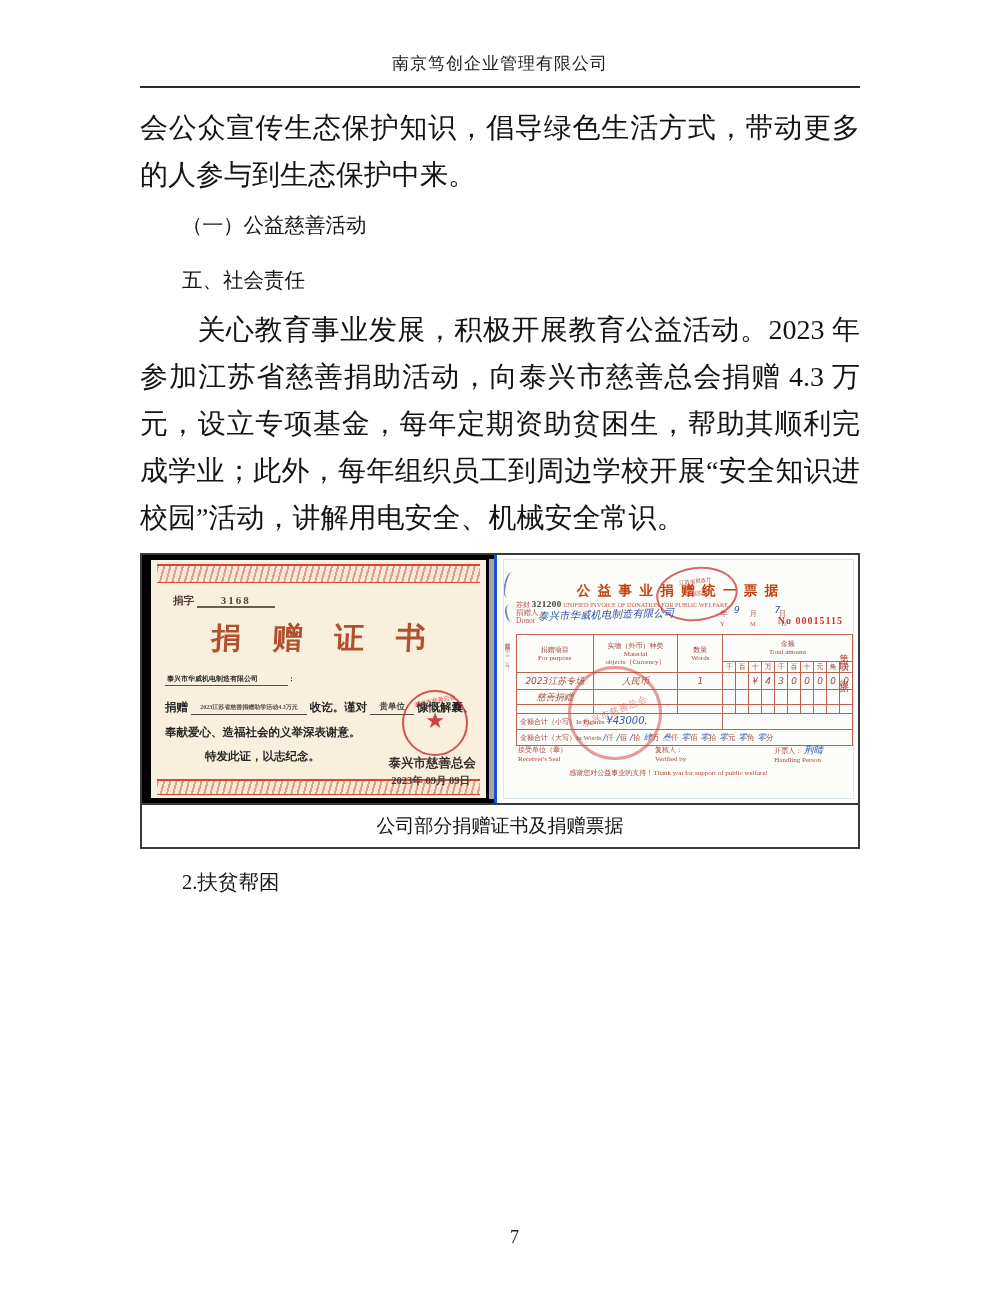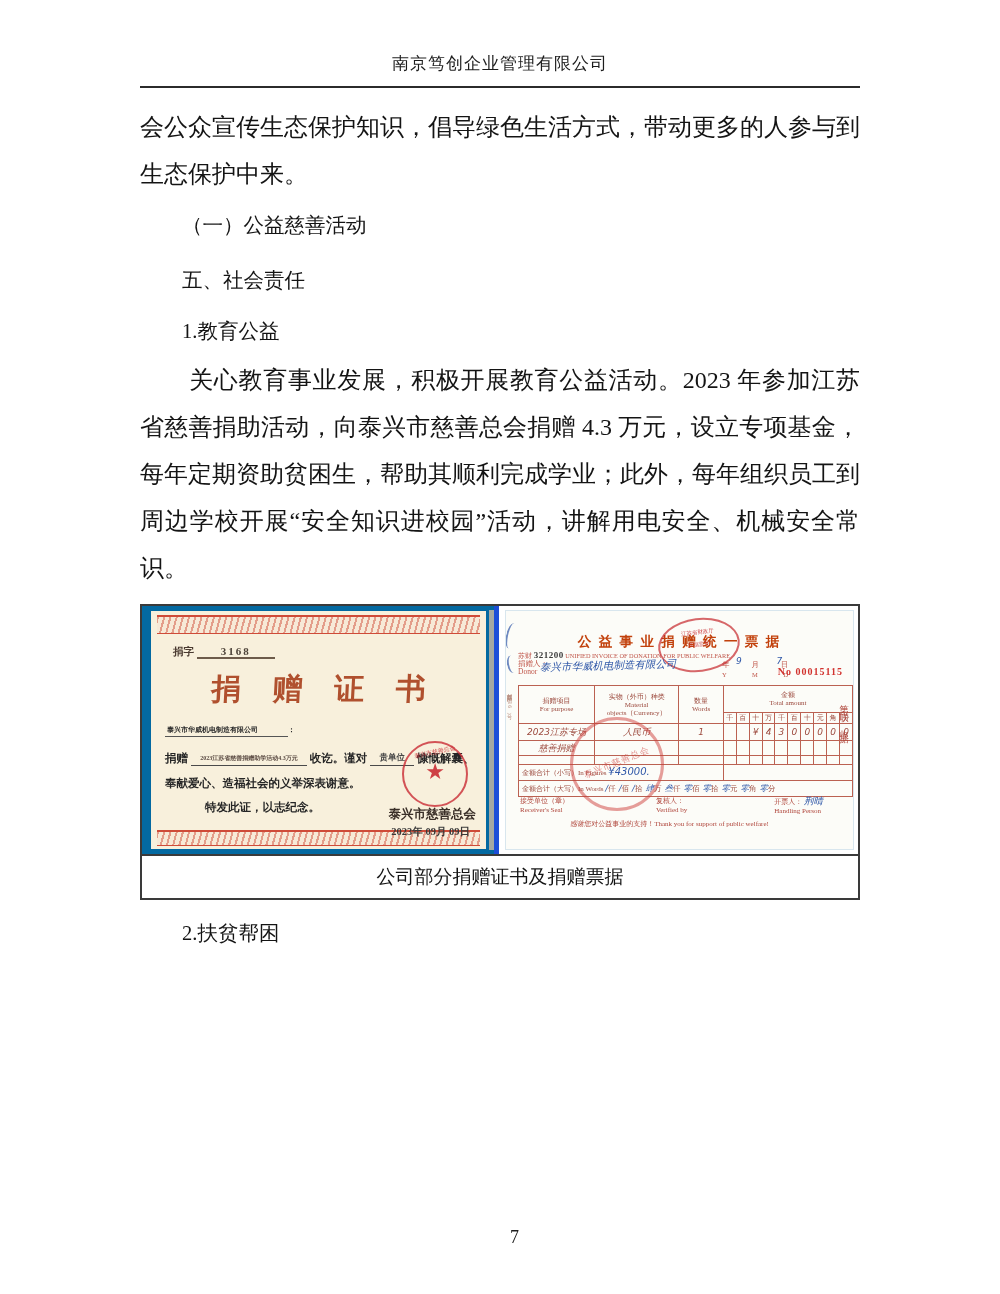--- a/index.html
+++ b/index.html
@@ -4,34 +4,34 @@
 <style>
   html,body{margin:0;padding:0;background:#fff;}
   .page{position:relative;width:1000px;height:1294px;background:#ffffff;overflow:hidden;
         font-family:"Liberation Serif","DejaVu Serif",serif;color:#151515;padding-left:29px;}
   
   .hdr{position:absolute;top:52px;left:140px;width:720px;text-align:center;
        font-size:17px;letter-spacing:1px;color:#1c1c1c;padding-bottom:11px;
        border-bottom:2px solid #2b2b2b;}
   
   .content{position:absolute;top:96px;left:140px;width:720px;}
-  .para{font-size:24px;line-height:47px;text-align:justify;color:#141414;}
+  .para{font-size:28px;line-height:47px;text-align:justify;color:#141414;}
   .ind{text-indent:2.05em;}
   .p-intro{margin-top:8px;}
   .h{font-size:20.5px;line-height:47px;text-indent:2.05em;color:#141414;}
   .h-section{margin-top:8px;}
   .h-sub{margin-top:4px;}
   .h-item{margin-top:4px;}
   .p-edu{margin-top:2px;}
   .h-item2{margin-top:10px;}
   .p-pov{margin-top:4px;}
   
   .figure{margin-top:12px;border:2px solid #3a3a3a;}
   .fig-row{display:flex;height:248px;border-bottom:2px solid #3a3a3a;}
-  .fig-left{width:352px;border-right:5px solid #1d4ed8;position:relative;background:#0369a1;}
+  .fig-left{width:352px;border-right:3px solid #1d4ed8;position:relative;background:#000000;}
   .fig-left:after{content:"";position:absolute;right:0;top:4px;bottom:4px;width:5px;background:#a5a8a2;}
   .fig-right{flex:1;position:relative;background:#fff;}
   .caption-row{height:42px;line-height:42px;text-align:center;font-size:19px;color:#141414;}
   
   .cert{position:absolute;top:5px;left:9px;right:8px;bottom:5px;background:#f8f0dc;overflow:hidden;}
   .band{position:absolute;left:6px;right:6px;height:16px;border-top:2px solid #cf4b38;border-bottom:1px solid #cf4b38;
         background:repeating-linear-gradient(105deg,rgba(207,75,56,.5) 0 2px,rgba(244,214,200,.25) 2px 6px);}
   .band-top{top:4px;}
   .band-bot{bottom:3px;height:13px;}
   .cert-serial{position:absolute;top:34px;left:22px;font-size:10.5px;font-weight:700;color:#4a3a30;}
@@ -115,21 +115,20 @@
 <div class="page">
 
   <div class="hdr">南京笃创企业管理有限公司</div>
 
   <div class="content">
 
     <div class="para p-intro">会公众宣传生态保护知识，倡导绿色生活方式，带动更多的人参与到生态保护中来。</div>
 
     <div class="h h-sub">（一）公益慈善活动</div>
     <div class="h h-section">五、社会责任</div>
-    <div class="h h-item">1.教育公益</div>
 
     <div class="para ind p-edu">关心教育事业发展，积极开展教育公益活动。2023 年参加江苏省慈善捐助活动，向泰兴市慈善总会捐赠 4.3 万元，设立专项基金，每年定期资助贫困生，帮助其顺利完成学业；此外，每年组织员工到周边学校开展“安全知识进校园”活动，讲解用电安全、机械安全常识。</div>
 
     <div class="figure">
       <div class="fig-row">
 
         <div class="fig-left">
           <div class="cert">
             <div class="band band-top"></div>
             <div class="band band-bot"></div>

